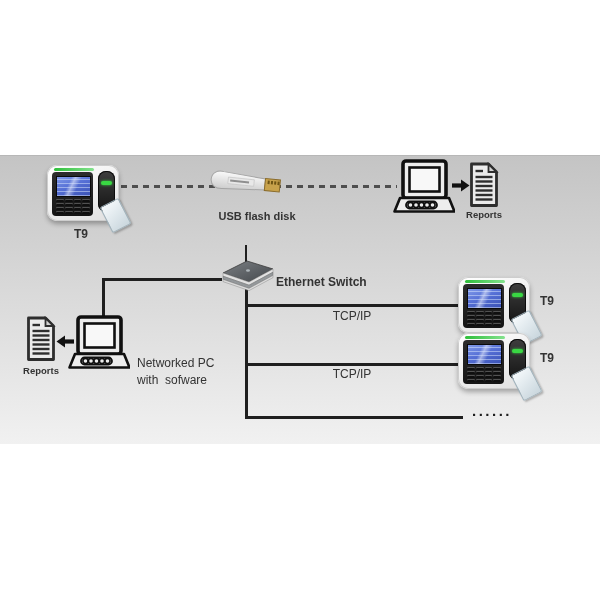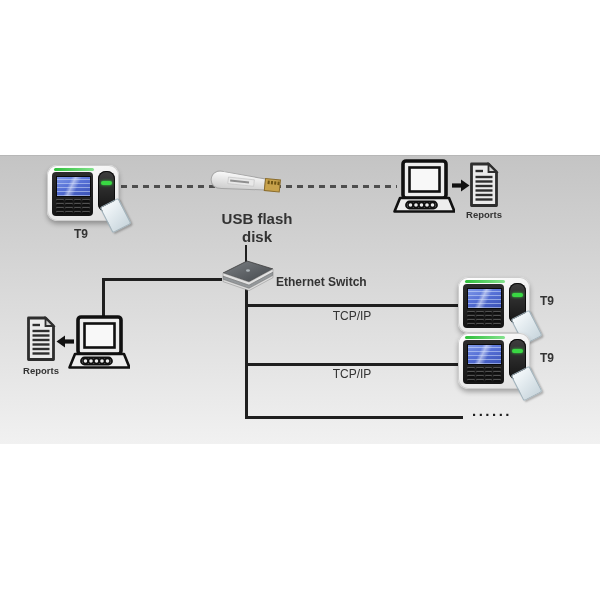--- a/index.html
+++ b/index.html
@@ -120,21 +120,21 @@
       <path d="M3 17 C3 11 8 7.5 15 8.5 L57 11.5 L57 22.5 L15 25.5 C8 26.5 3 23 3 17 Z" fill="url(#ug)" stroke="#a5a5a5" stroke-width="1"></path>
       <rect x="20" y="13.5" width="26" height="6.5" fill="#e8e8e8" stroke="#c0c0c0" stroke-width="0.6"></rect>
       <rect x="22" y="15.8" width="19" height="1.8" fill="#8f8f8f"></rect>
       <rect x="57" y="11" width="15" height="12" fill="#c8a24b" stroke="#8a6c2c" stroke-width="1"></rect>
       <rect x="59.5" y="12.8" width="2" height="3.4" fill="#6e5414"></rect>
       <rect x="62.8" y="12.8" width="2" height="3.4" fill="#6e5414"></rect>
       <rect x="66.1" y="12.8" width="2" height="3.4" fill="#6e5414"></rect>
       <rect x="69.4" y="12.8" width="2" height="3.4" fill="#6e5414"></rect>
     </svg>
   </div>
-  <div class="lbl bold center" style="left:209px;top:210px;width:96px;font-size:15px;">USB flash disk</div>
+  <div class="lbl bold center" style="left:209px;top:210px;width:96px;font-size:11px;">USB flash disk</div>
 
   <div class="node" style="left:393px;top:158px;">
     <svg width="62" height="58" viewBox="0 0 62 58">
       <rect x="10" y="3" width="43" height="37" rx="3" fill="#ededed" stroke="#101010" stroke-width="3.6"></rect>
       <rect x="16.5" y="9.5" width="30" height="24" fill="#f8f8f8" stroke="#101010" stroke-width="2.6"></rect>
       <path d="M7 40 L56 40 L61.5 53.5 L1.5 53.5 Z" fill="#ededed" stroke="#101010" stroke-width="2.6" stroke-linejoin="round"></path>
       <rect x="13" y="43.5" width="31" height="7" rx="3.5" fill="none" stroke="#101010" stroke-width="1.8"></rect>
       <circle cx="17.5" cy="47" r="2.6" fill="#ededed" stroke="#101010" stroke-width="1.6"></circle>
       <circle cx="23" cy="47" r="2.6" fill="#ededed" stroke="#101010" stroke-width="1.6"></circle>
       <circle cx="28.5" cy="47" r="2.6" fill="#ededed" stroke="#101010" stroke-width="1.6"></circle>
@@ -185,20 +185,22 @@
       <rect x="16.5" y="9.5" width="30" height="24" fill="#f8f8f8" stroke="#101010" stroke-width="2.6"></rect>
       <path d="M7 40 L56 40 L61.5 53.5 L1.5 53.5 Z" fill="#ededed" stroke="#101010" stroke-width="2.6" stroke-linejoin="round"></path>
       <rect x="13" y="43.5" width="31" height="7" rx="3.5" fill="none" stroke="#101010" stroke-width="1.8"></rect>
       <circle cx="17.5" cy="47" r="2.6" fill="#ededed" stroke="#101010" stroke-width="1.6"></circle>
       <circle cx="23" cy="47" r="2.6" fill="#ededed" stroke="#101010" stroke-width="1.6"></circle>
       <circle cx="28.5" cy="47" r="2.6" fill="#ededed" stroke="#101010" stroke-width="1.6"></circle>
       <circle cx="34" cy="47" r="2.6" fill="#ededed" stroke="#101010" stroke-width="1.6"></circle>
       <circle cx="39.5" cy="47" r="2.6" fill="#ededed" stroke="#101010" stroke-width="1.6"></circle>
     </svg>
   </div>
+  <div class="lbl pre" style="left:137px;top:355px;">Networked PC
+with  sofware</div>
 
   <div class="node flip" style="left:56px;top:334px;">
     <svg width="19" height="15" viewBox="0 0 19 15">
       <line x1="1" y1="7.5" x2="11" y2="7.5" stroke="#111" stroke-width="4.2"></line>
       <polygon points="10,1.5 18.5,7.5 10,13.5" fill="#111"></polygon>
     </svg>
   </div>
 
   <div class="node" style="left:25px;top:316px;">
     <svg width="32" height="46" viewBox="0 0 32 46">

